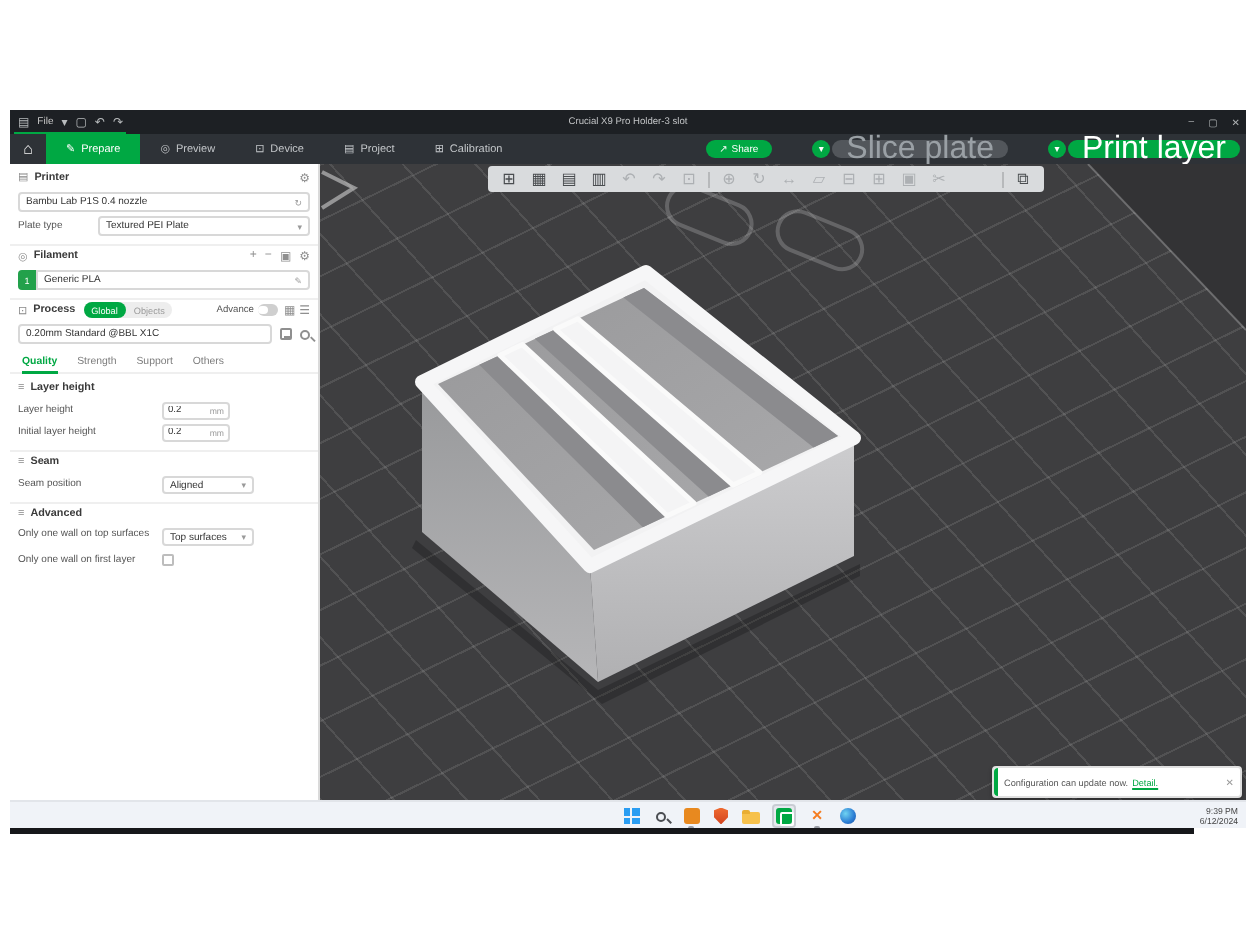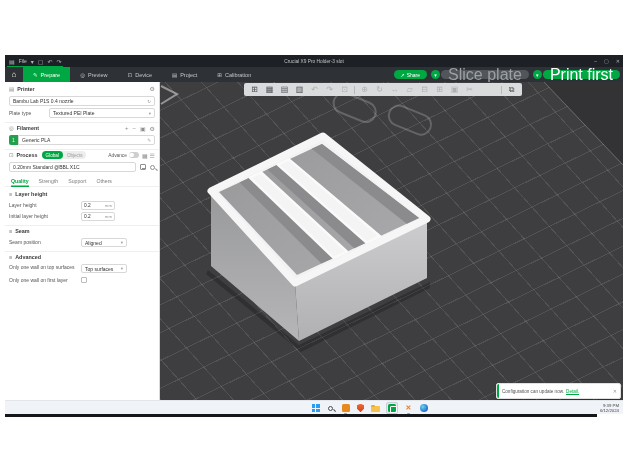--- a/index.html
+++ b/index.html
@@ -13,21 +13,21 @@
   .menu-underline { position:absolute; left:2px; bottom:0; width:56px; height:1.5px; background:#00a843; }
   .tb-title { position:absolute; left:0; right:0; text-align:center; font-size:4.8px; color:#c2c4c6; pointer-events:none; }
   .tb-ctrls { position:absolute; right:3px; top:0; height:12px; display:flex; align-items:center; gap:7px; font-size:5px; color:#aeb1b3; }
 
   
   .tabbar { position:absolute; left:0; top:12px; width:618px; height:15px; background:#2e3237; display:flex; align-items:center; }
   .home-btn { width:18px; height:15px; display:flex; align-items:center; justify-content:center; color:#f2f2f2; font-size:8px; }
   .tab { height:15px; display:flex; align-items:center; gap:3px; padding:0 10px; font-size:5.5px; color:#c3c6c9; }
   .tab .t-ic { font-size:5.5px; }
   .tab.active { background:#00a843; color:#fff; }
-  .tb-actions { position:absolute; right:3px; top:3px; height:9px; display:flex; align-items:center; gap:4px; }
+  .tb-actions { position:absolute; right:3px; top:3px; height:9px; display:flex; align-items:center; gap:20px; }
   .pillbtn { height:9px; border-radius:5px; display:flex; align-items:center; font-size:5px; }
   .share-btn { background:#00a843; color:#fff; padding:0 7px; gap:2px; }
   .combo-btn { display:flex; align-items:center; }
   .chip { width:9px; height:9px; border-radius:5px; background:#00a843; color:#fff; font-size:5px; display:flex; align-items:center; justify-content:center; margin-right:1px; }
   .slice-main { background:#52565b; color:#9aa0a5; padding:0 7px; height:9px; border-radius:5px; display:flex; align-items:center; }
   .print-main { background:#00a843; color:#fff; padding:0 7px; height:9px; border-radius:5px; display:flex; align-items:center; }
 
   
   .main { position:absolute; left:0; top:27px; width:618px; height:318px; display:flex; }
 
@@ -154,21 +154,21 @@
       <div class="pillbtn share-btn">
         <span>↗</span>
         <span>Share</span>
       </div>
       <div class="combo-btn">
         <span class="chip">▾</span>
         <span class="slice-main">Slice plate</span>
       </div>
       <div class="combo-btn">
         <span class="chip">▾</span>
-        <span class="print-main">Print first</span>
+        <span class="print-main">Print layer</span>
       </div>
     </div>
   </div>
 
   <div class="main">
 
     <div class="sidebar">
 
       <div class="sec-head">
         <span class="sec-ic">▤</span>

